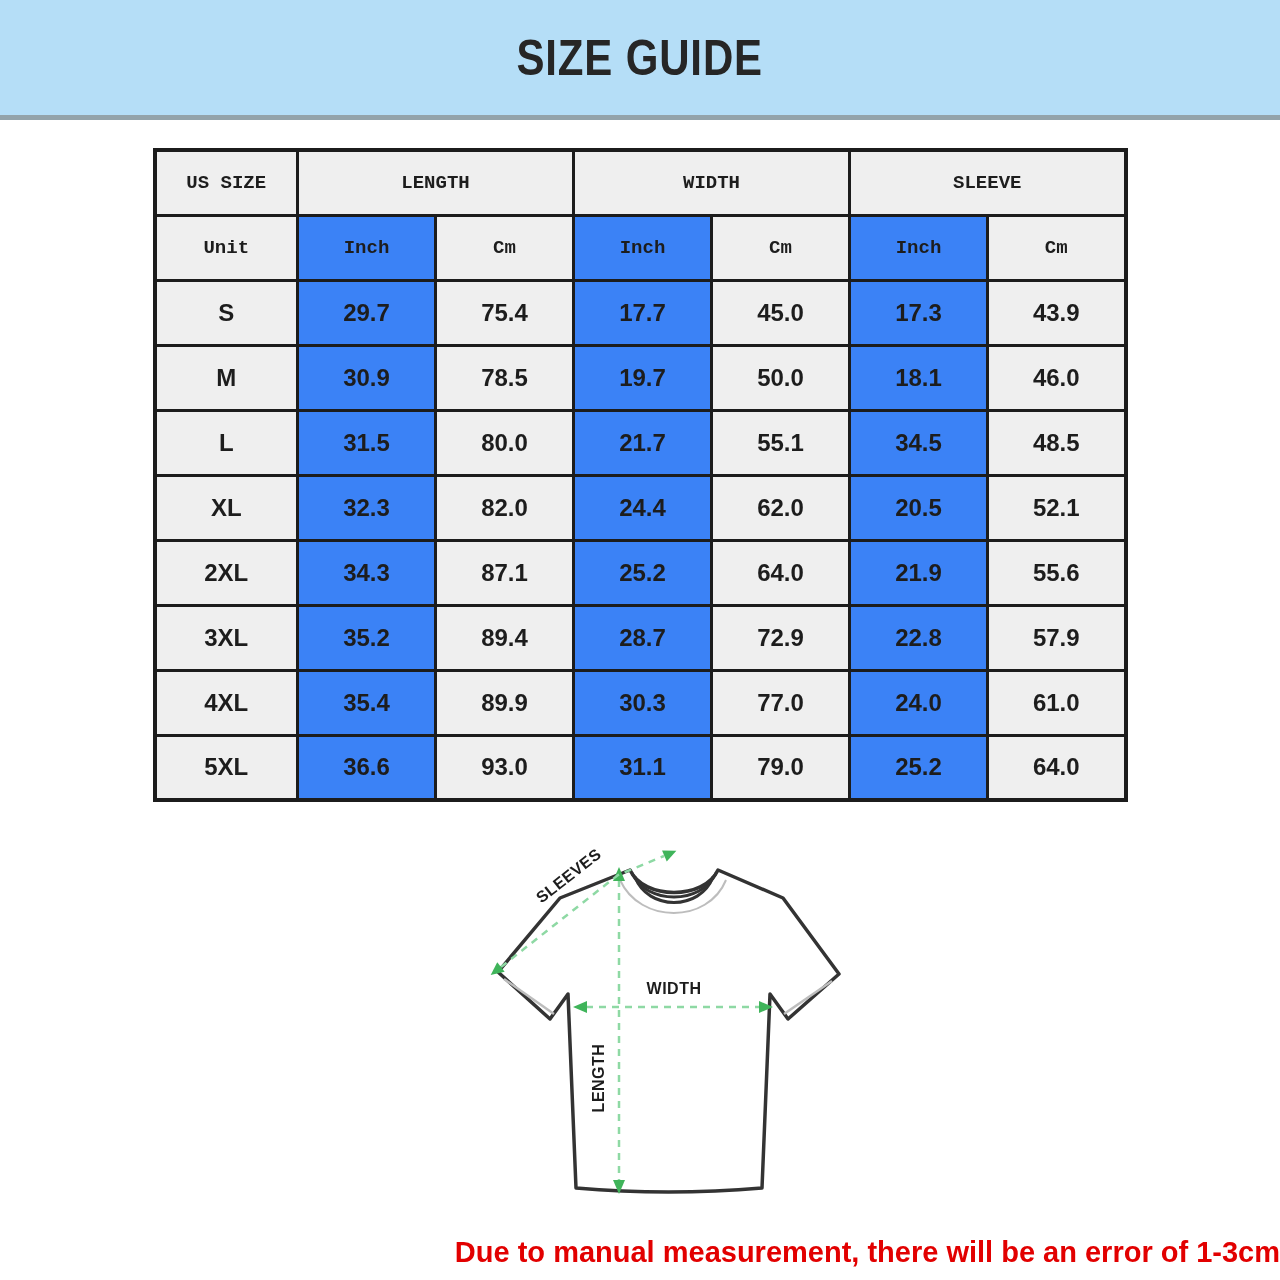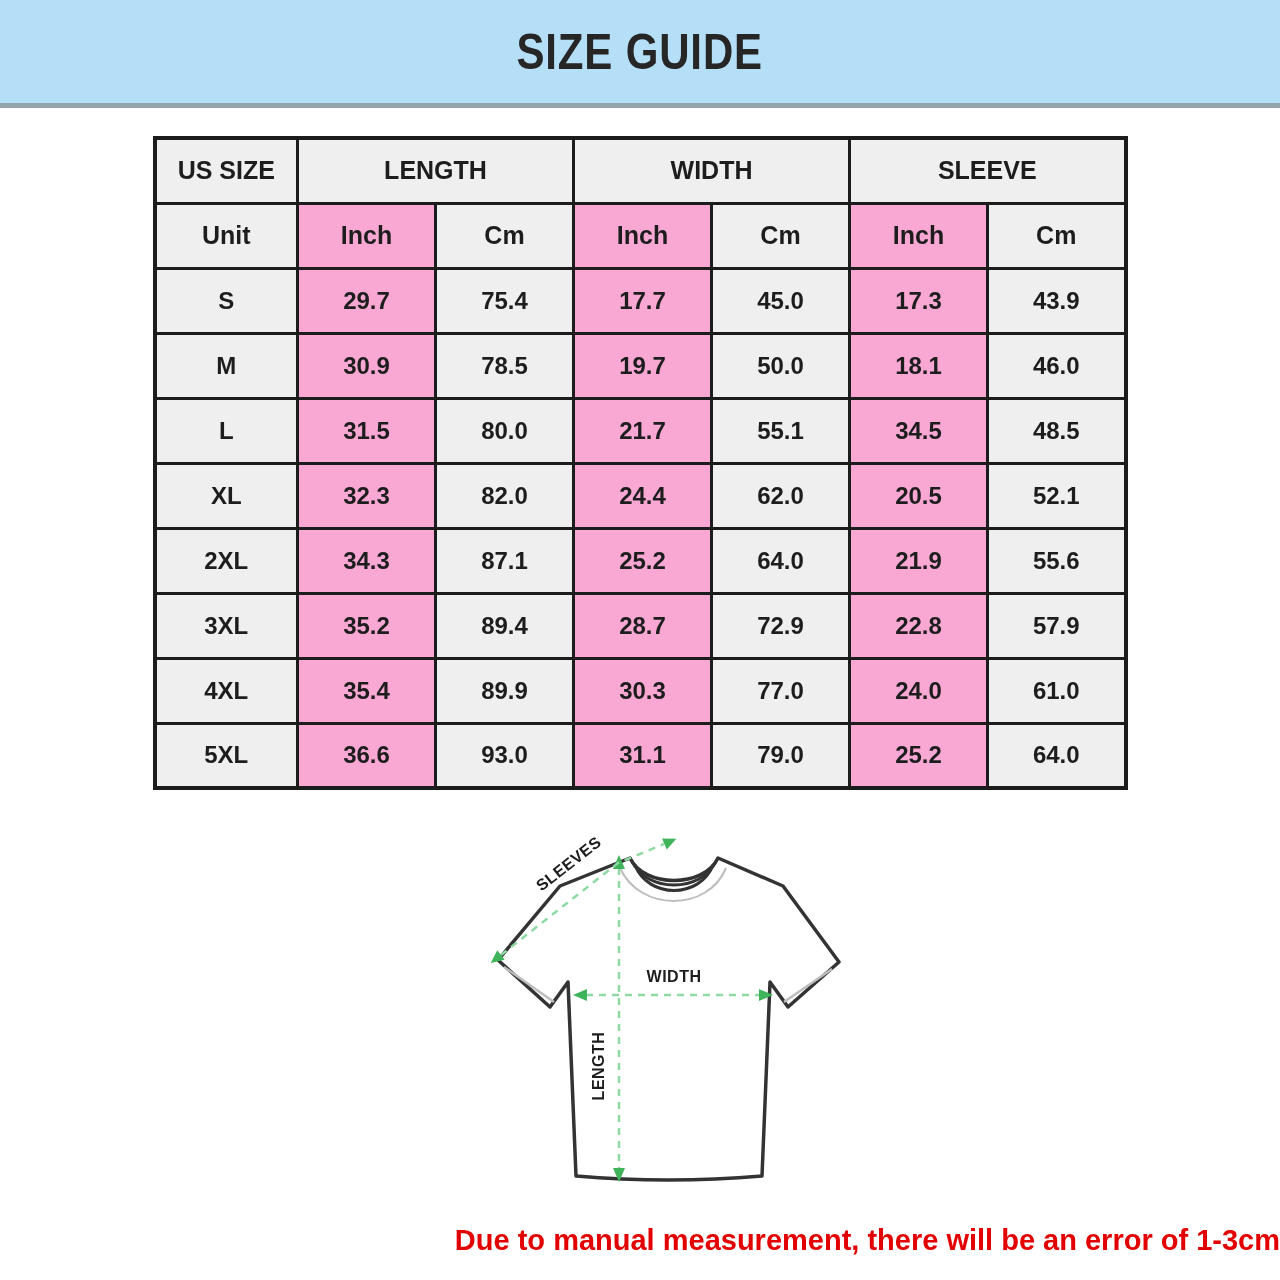--- a/index.html
+++ b/index.html
@@ -1,37 +1,37 @@
 <!DOCTYPE html>
 <html><head>
 <meta charset="utf-8">
 <style>
   * { margin:0; padding:0; box-sizing:border-box; }
   html,body { width:1280px; height:1280px; background:#ffffff;
               font-family:"Liberation Sans", sans-serif; }
   .page { width:1280px; height:1280px; position:relative; background:#fff; }
 
   
-  .banner { width:100%; height:108px; background:#b5def7;
+  .banner { width:100%; height:120px; background:#b5def7;
             border-bottom:5px solid #93a3aa;
             display:flex; align-items:center; justify-content:center; }
   .banner h1 { font-size:50px; font-weight:bold; color:#262626;
                letter-spacing:1px; transform:scaleX(0.84); }
 
   
   table.size-table { border-collapse:collapse; margin:28px auto 0 auto;
                      border:4px solid #1c1c1c; table-layout:fixed; }
   .size-table th, .size-table td {
       border:3px solid #1c1c1c; text-align:center; vertical-align:middle;
       height:65px; color:#1d1d1d; overflow:hidden; }
-  .size-table th { font-size:25px; font-weight:bold; }
+  .size-table th { font-size:19px; font-weight:bold;font-family:Liberation Mono, monospace; }
   .size-table td { font-size:24px; font-weight:bold; }
   .col-size { width:143px; } .col-val { width:138px; }
   .g { background:#efefef; }
-  .w { background:#f9a8d4; }
+  .w { background:#3b82f6; }
 
   
   .diagram { width:400px; margin:20px auto 0 auto; transform:translateX(28px); }
   .diagram svg text { font-family:"Liberation Sans", sans-serif;
                       font-weight:bold; fill:#1d1d1d; }
 
   
   .note { margin-top:10px; text-align:right; color:#e20000;
           font-size:29px; font-weight:bold; }
 </style>

